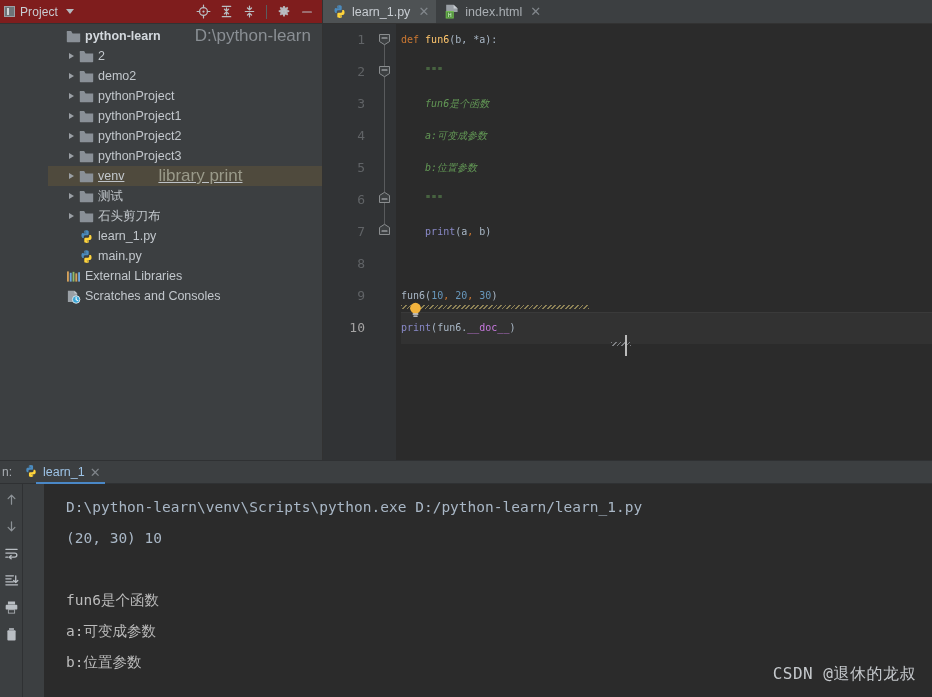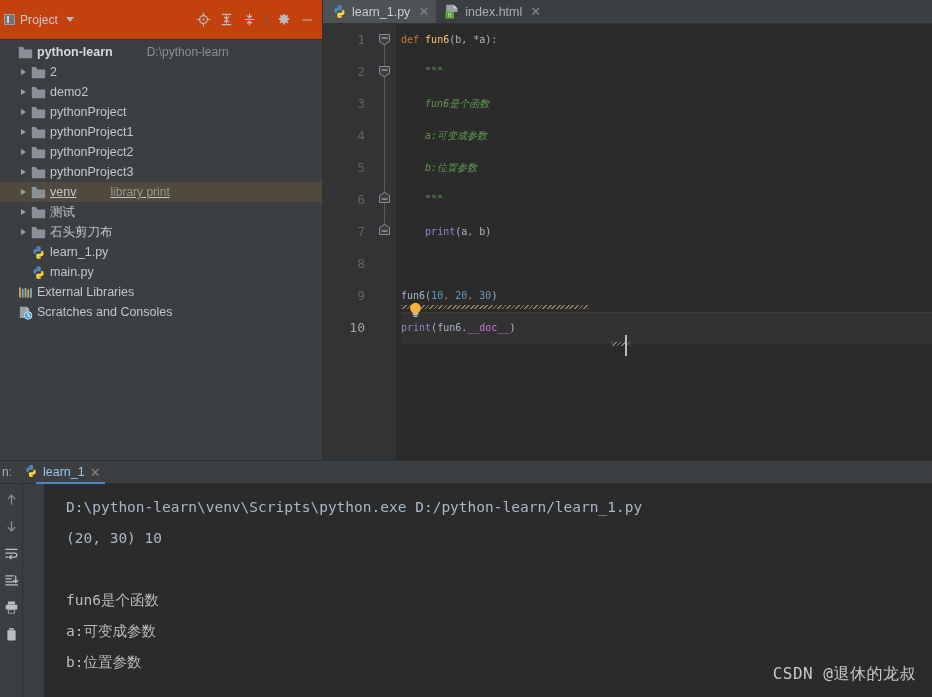--- a/index.html
+++ b/index.html
@@ -13,22 +13,22 @@
   .app { position: relative; width: 932px; height: 697px; }
 
   
   .project-panel {
     position: absolute; left: 0; top: 0;
     width: 323px; height: 461px;
     background: #3c3f41;
     display: flex; flex-direction: column;
   }
   .project-header {
-    height: 40px; min-height: 24px;
-    background: #c2410c;
+    height: 24px; min-height: 24px;
+    background: #7f1d1d;
     display: flex; align-items: center;
     padding: 0 4px 0 4px;
     border-bottom: 1px solid #323232;
   }
   .proj-title-wrap { display: flex; align-items: center; gap: 5px; }
   .proj-stripe-icon {
     width: 11px; height: 11px; position: relative;
     border: 1px solid #9aa0a6;
     background: #6e7478;
   }
@@ -54,42 +54,42 @@
   .vsep { width: 1px; height: 14px; background: #5a5d5f; margin: 0 4px; }
 
   
   .tree {
     flex: 1; overflow: hidden;
     padding-top: 2px;
     font-size: 12.5px; color: #bdc2c7;
   }
   .tree-row {
     height: 20px; display: flex; align-items: center;
-    padding-left: 4px; white-space: nowrap;
+    padding-left: 4px; white-space: nowrap; margin-left: 48px;
   }
   .tree-row.selected { background: #4f4a3d; text-decoration: underline; }
   .tw-arrow {
     width: 13px; min-width: 13px; height: 20px;
     display: flex; align-items: center; justify-content: center;
   }
   .tw-arrow .chev {
     width: 0; height: 0;
     border-top: 3.6px solid transparent;
     border-bottom: 3.6px solid transparent;
     border-left: 5px solid #9ba0a5;
   }
   .tw-indent { width: 13px; min-width: 13px; }
   .ic {
     width: 16px; min-width: 16px; height: 16px;
     margin-right: 4px;
     display: flex; align-items: center; justify-content: center;
   }
   .lbl { font-size: 12.5px; color: #c2c7cc; }
   .lbl.bold { font-weight: bold; color: #d4d9de; }
-  .sublbl { font-size: 12px; color: #8a8f94; margin-left: 6px; padding-left: 28px; }
+  .sublbl { font-size: 17px; color: #8a8f94; margin-left: 6px; padding-left: 28px; }
   .sublbl.lib { color: #9a9a8a; }
 
   
   .editor-area {
     position: absolute; left: 323px; top: 0;
     width: 609px; height: 461px;
     background: #2b2b2b;
   }
   .tabbar {
     height: 24px; background: #3c3f41;

